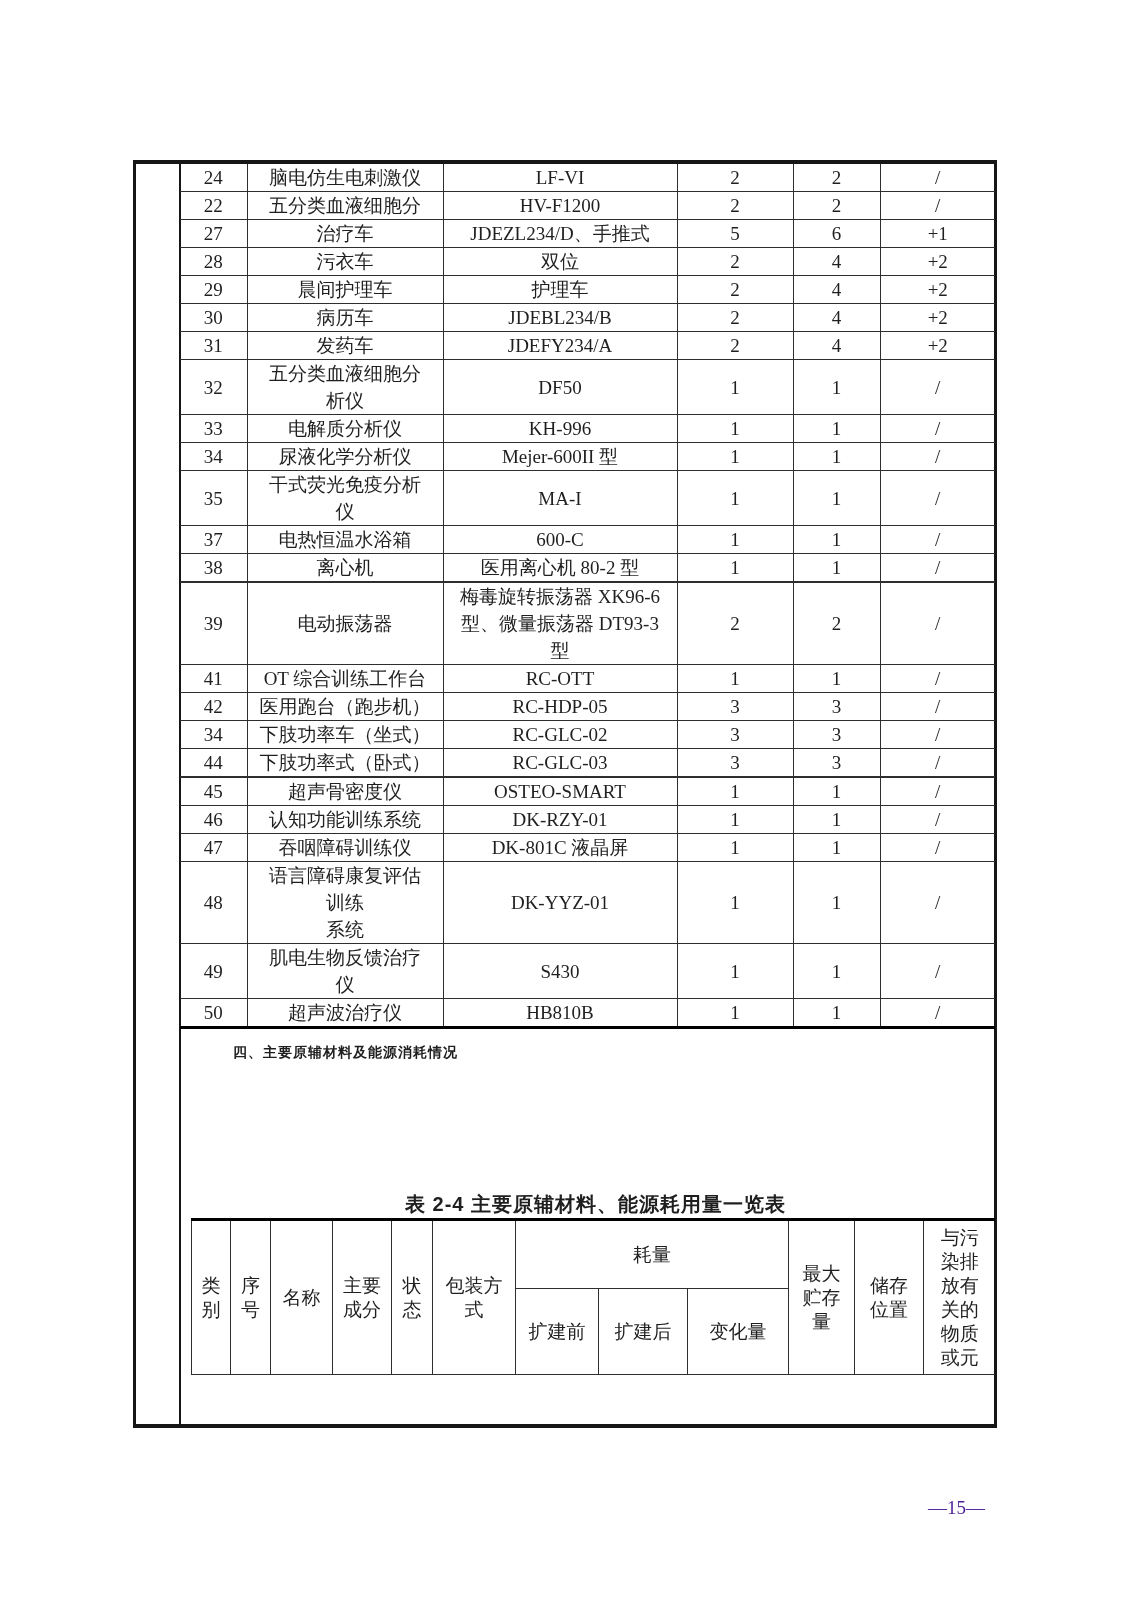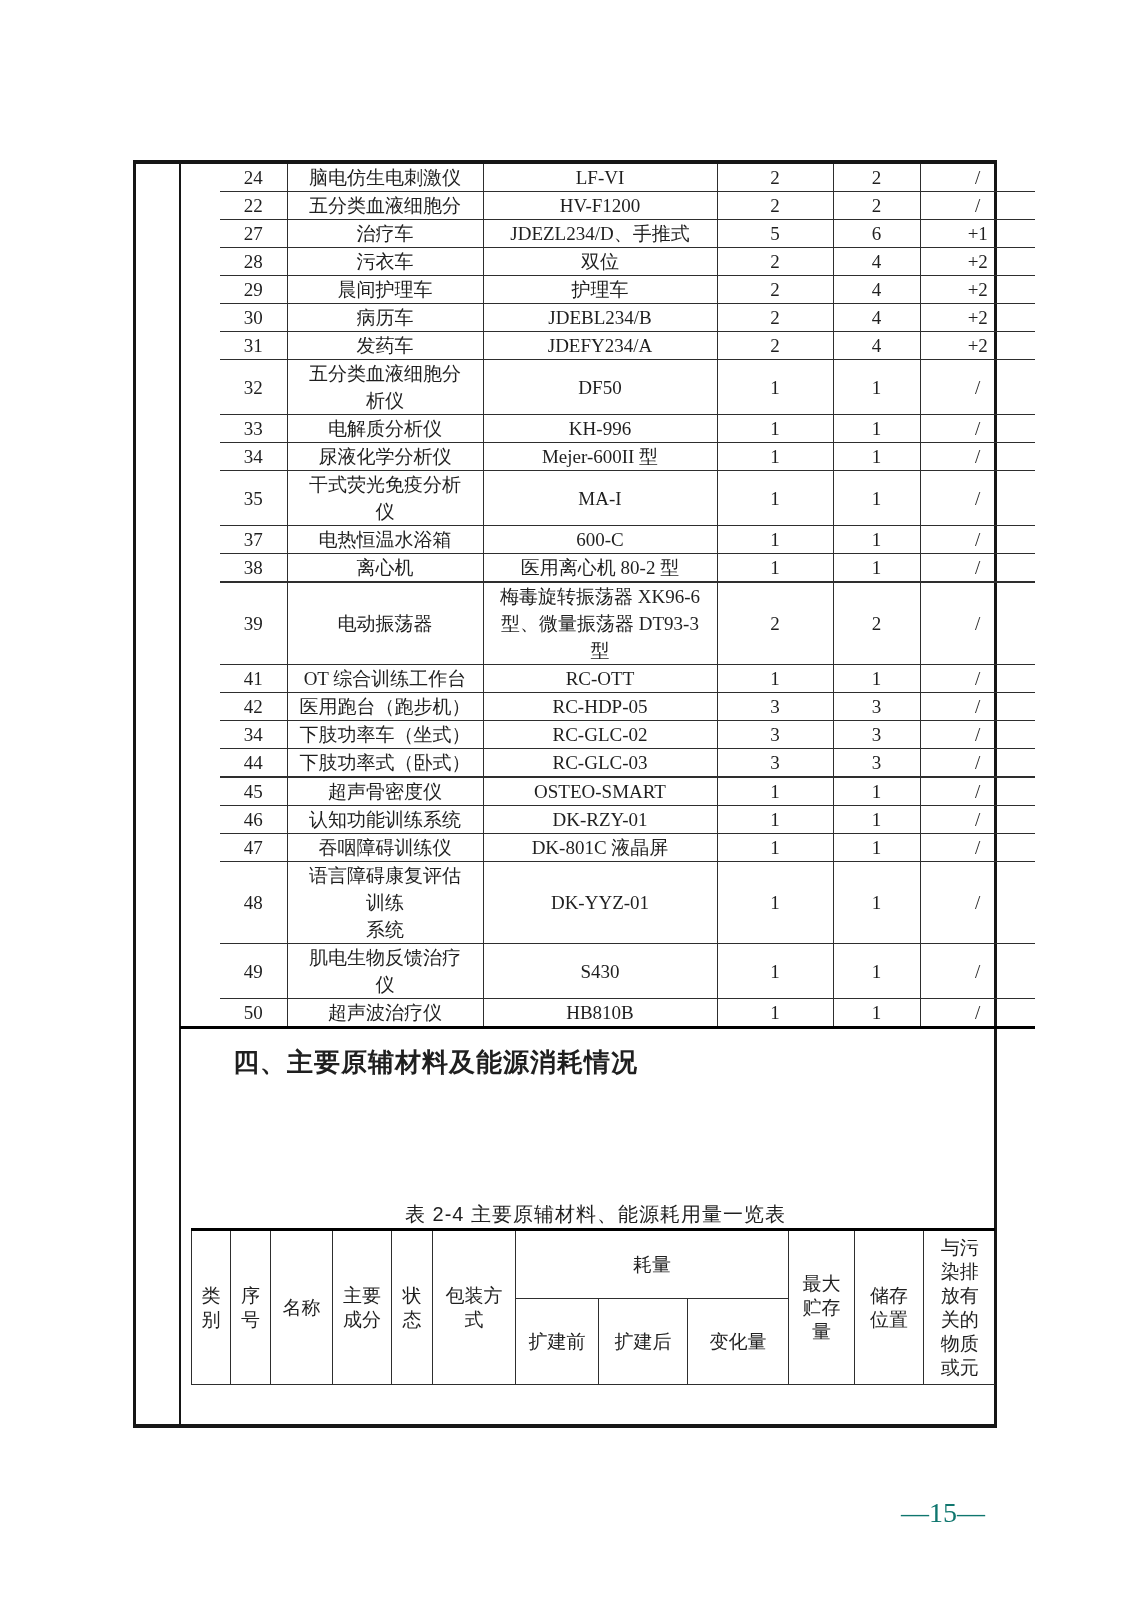--- a/index.html
+++ b/index.html
@@ -12,57 +12,57 @@
   .vline,.hline{position:absolute;background:#161616;}
   #outer-top{left:133px;top:160px;width:864px;height:4px;}
   #outer-bottom{left:133px;top:1424px;width:864px;height:4px;}
   #outer-left{left:133px;top:160px;width:2.5px;height:1268px;}
   #outer-right{left:994px;top:160px;width:3px;height:1268px;}
   #gutter-line{left:179px;top:160px;width:1.5px;height:1268px;}
 
   .content{position:absolute;left:180px;top:164px;width:815px;}
 
   
-  .equip-wrap{width:815px;border-bottom:3.5px solid #000;padding-left:40px;}
+  .equip-wrap{width:815px;border-bottom:3.5px solid #000;}
   table{border-collapse:collapse;table-layout:fixed;}
   .equip{width:815px;}
   .equip td{
     border:1.5px solid #2e2e2e;text-align:center;vertical-align:middle;
     font-size:19px;line-height:27px;padding:0;white-space:pre-line;overflow:hidden;
   }
   .equip tr:first-child td{border-top:none;}
   .equip tr:last-child td{border-bottom:none;}
   .equip td:first-child{border-left:none;}
   .equip td:last-child{border-right:none;}
   .equip tr.thick-after td{border-bottom-width:2.5px;}
 
   
   .section-heading{
-    margin:20px 0 0 53px;font-size:26px;font-weight:bold;line-height:26px;
+    margin:10px 0 0 53px;font-size:14px;font-weight:bold;line-height:26px;
     font-family:"Liberation Sans","DejaVu Sans",sans-serif;letter-spacing:1px;
   }
   .table-title{
-    margin-top:125px;text-align:center;font-size:20px;font-weight:normal;line-height:28px;
+    margin-top:125px;text-align:center;font-size:20px;font-weight:bold;line-height:28px;
     font-family:"Liberation Sans","DejaVu Sans",sans-serif;letter-spacing:1px;padding-left:16px;
   }
 
   
   .mat-wrap{height:158px;overflow:hidden;width:804px;margin-left:11px;}
   .mat{width:804px;}
   .mat th{
     border:1.5px solid #2e2e2e;font-weight:normal;font-size:19px;line-height:24px;
     text-align:center;vertical-align:middle;white-space:pre-line;padding:0;overflow:hidden;
   }
   .mat tr:first-child th{border-top:3.5px solid #000;}
   .mat th:last-child{border-right:none;}
   .mat tr.r1{height:69px;}
   .mat tr.r2{height:86px;}
 
   .page-number{
-    position:absolute;top:1497px;right:146px;font-size:28px;color:#0f766e;
+    position:absolute;top:1497px;right:146px;font-size:19px;color:#4c1d95;
     letter-spacing:0px;
   }
 </style>
 </head>
 <body>
 
 <div class="page">
 
   <div class="hline" id="outer-top"></div>
   <div class="hline" id="outer-bottom"></div>

